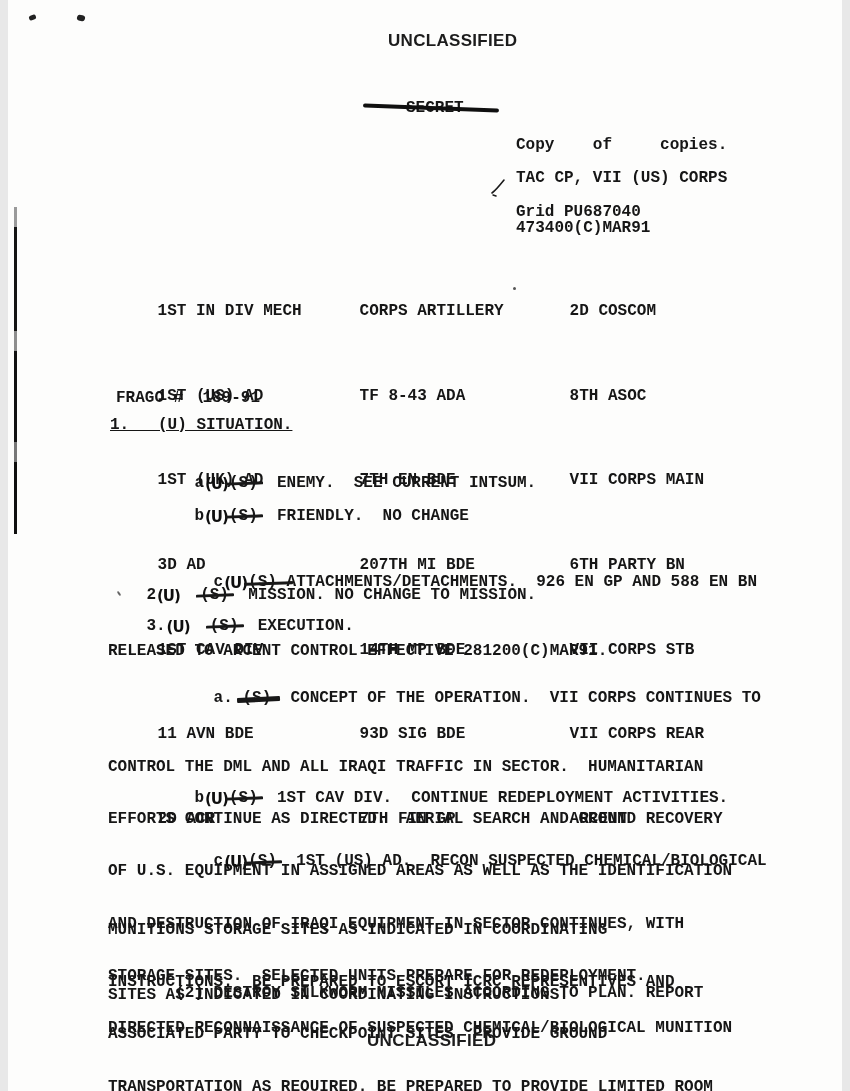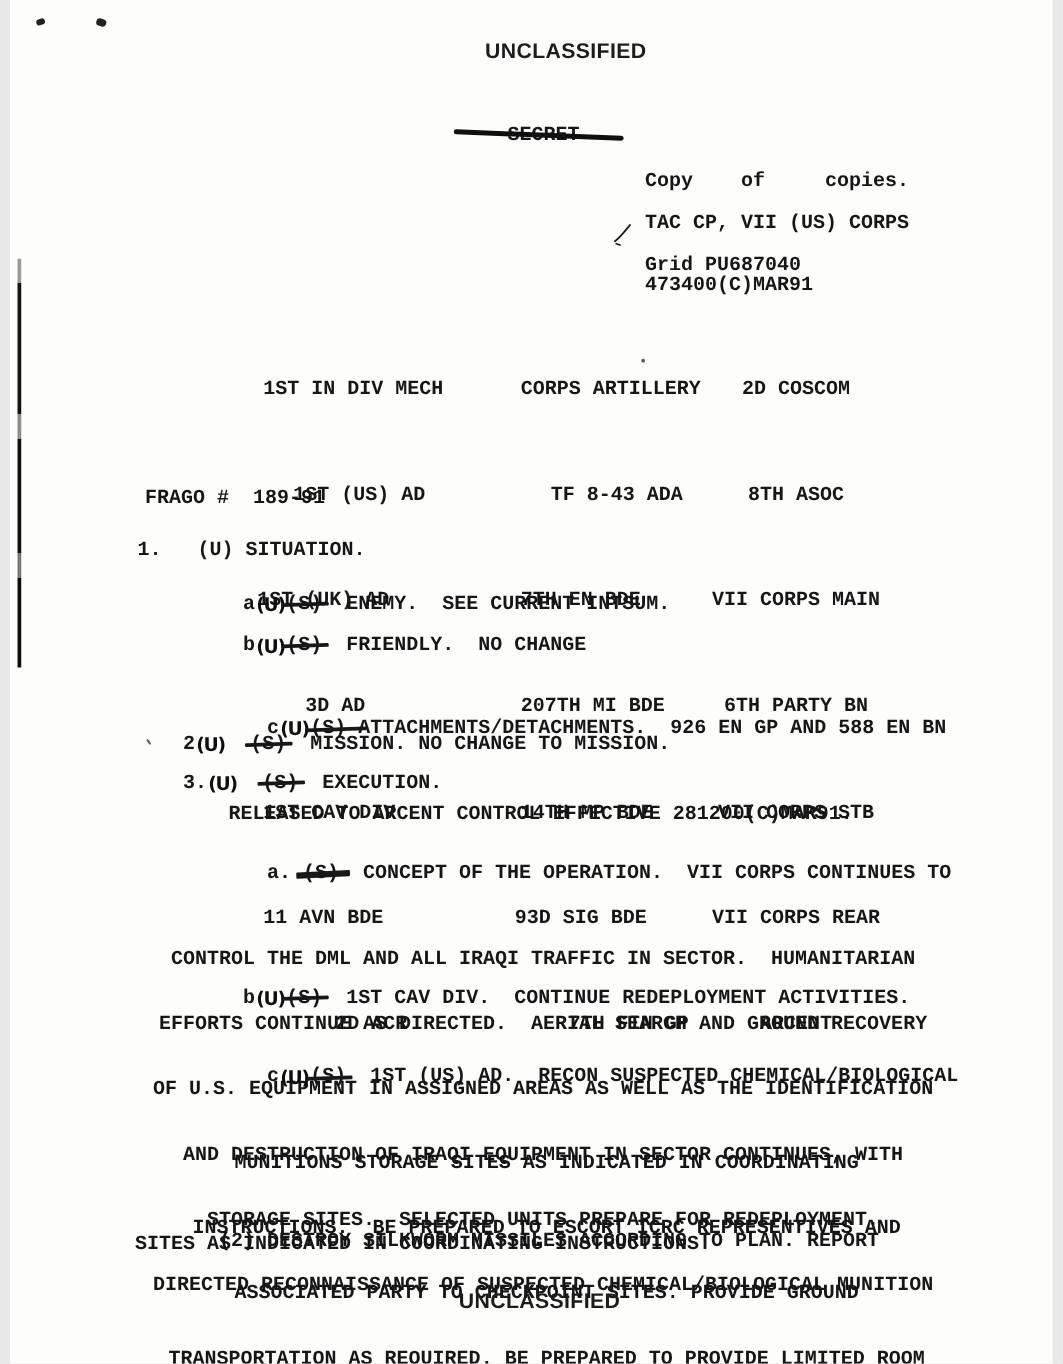--- a/index.html
+++ b/index.html
@@ -6,21 +6,20 @@
   .page{
     position:relative;
     width:834px;height:1091px;
     margin:0 auto;
     background:#fdfdfc;
     overflow:hidden;
     color:#161616;
     font-family:"Liberation Mono","DejaVu Sans Mono",monospace;
     font-size:16px;
     font-weight:600;
-    text-align:center;
   }
   .sans{
     font-family:"Liberation Sans","DejaVu Sans",sans-serif;
     font-weight:700;
     font-size:17px;
     letter-spacing:0.3px;
     color:#1c1c1c;
   }
   .abs{position:absolute;white-space:pre;}
   .mono-line{white-space:pre;line-height:16.3px;}
@@ -107,21 +106,21 @@
     <div class="dist-row">
       <span class="dist-col1">11 AVN BDE</span><span class="dist-col2">93D SIG BDE</span><span class="dist-col3">VII CORPS REAR</span>
     </div>
     <div class="dist-row">
       <span class="dist-col1">2D ACR</span><span class="dist-col2">7TH FIN GP</span><span class="dist-col3">ARCENT</span>
     </div>
   </div>
 
   <div class="abs" style="left:108px;top:389px;">FRAGO #  189-91</div>
 
-  <div class="abs" style="left:102px;top:431px;">1.   (U) SITUATION.</div>
+  <div class="abs" style="left:102px;top:416px;text-decoration:underline;">1.   (U) SITUATION.</div>
 
   <div class="abs" style="left:100px;top:455px;">
     <span>     a</span><span class="hand">(U)</span><span class="struck">(S)</span><span>  ENEMY.  SEE CURRENT INTSUM.</span>
   </div>
 
   <div class="abs" style="left:100px;top:488px;">
     <span>     b</span><span class="hand">(U)</span><span class="struck">(S)</span><span>  FRIENDLY.  NO CHANGE</span>
   </div>
 
   <div class="abs" style="left:100px;top:521px;">

